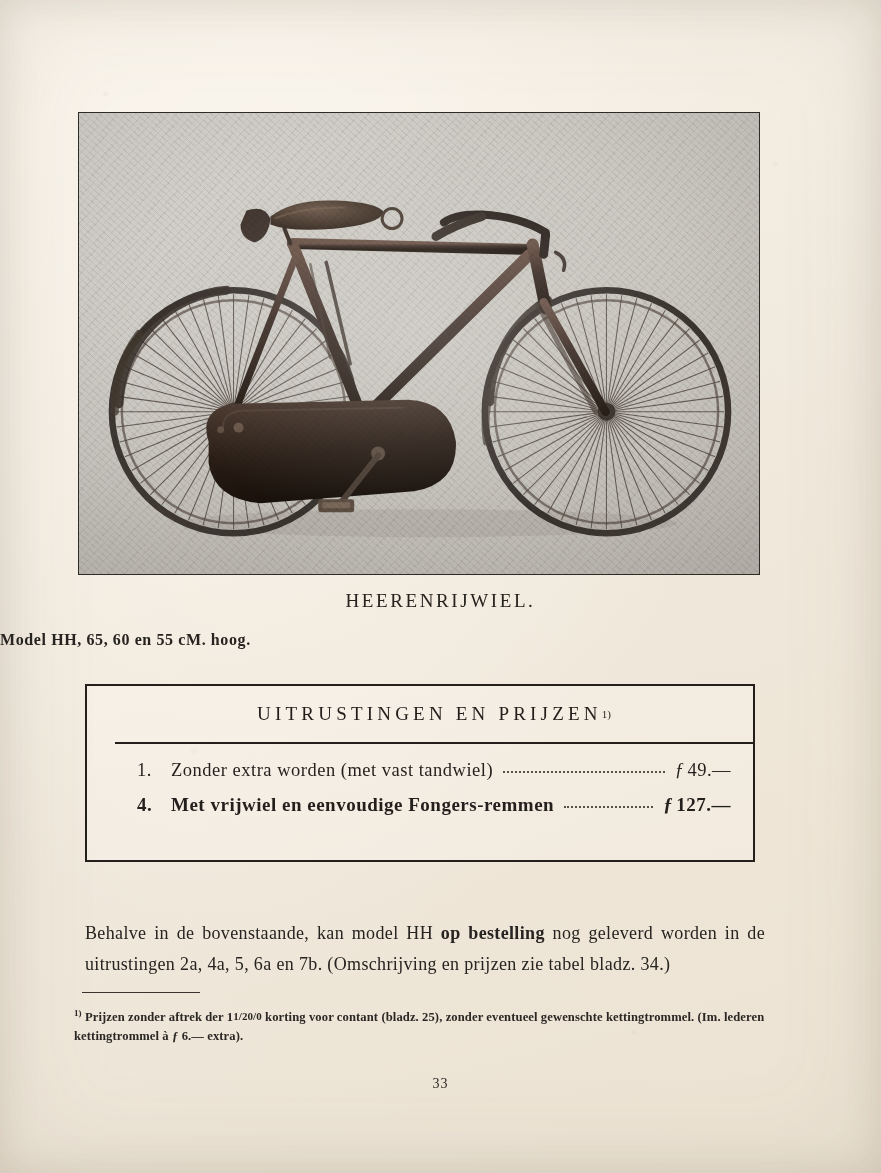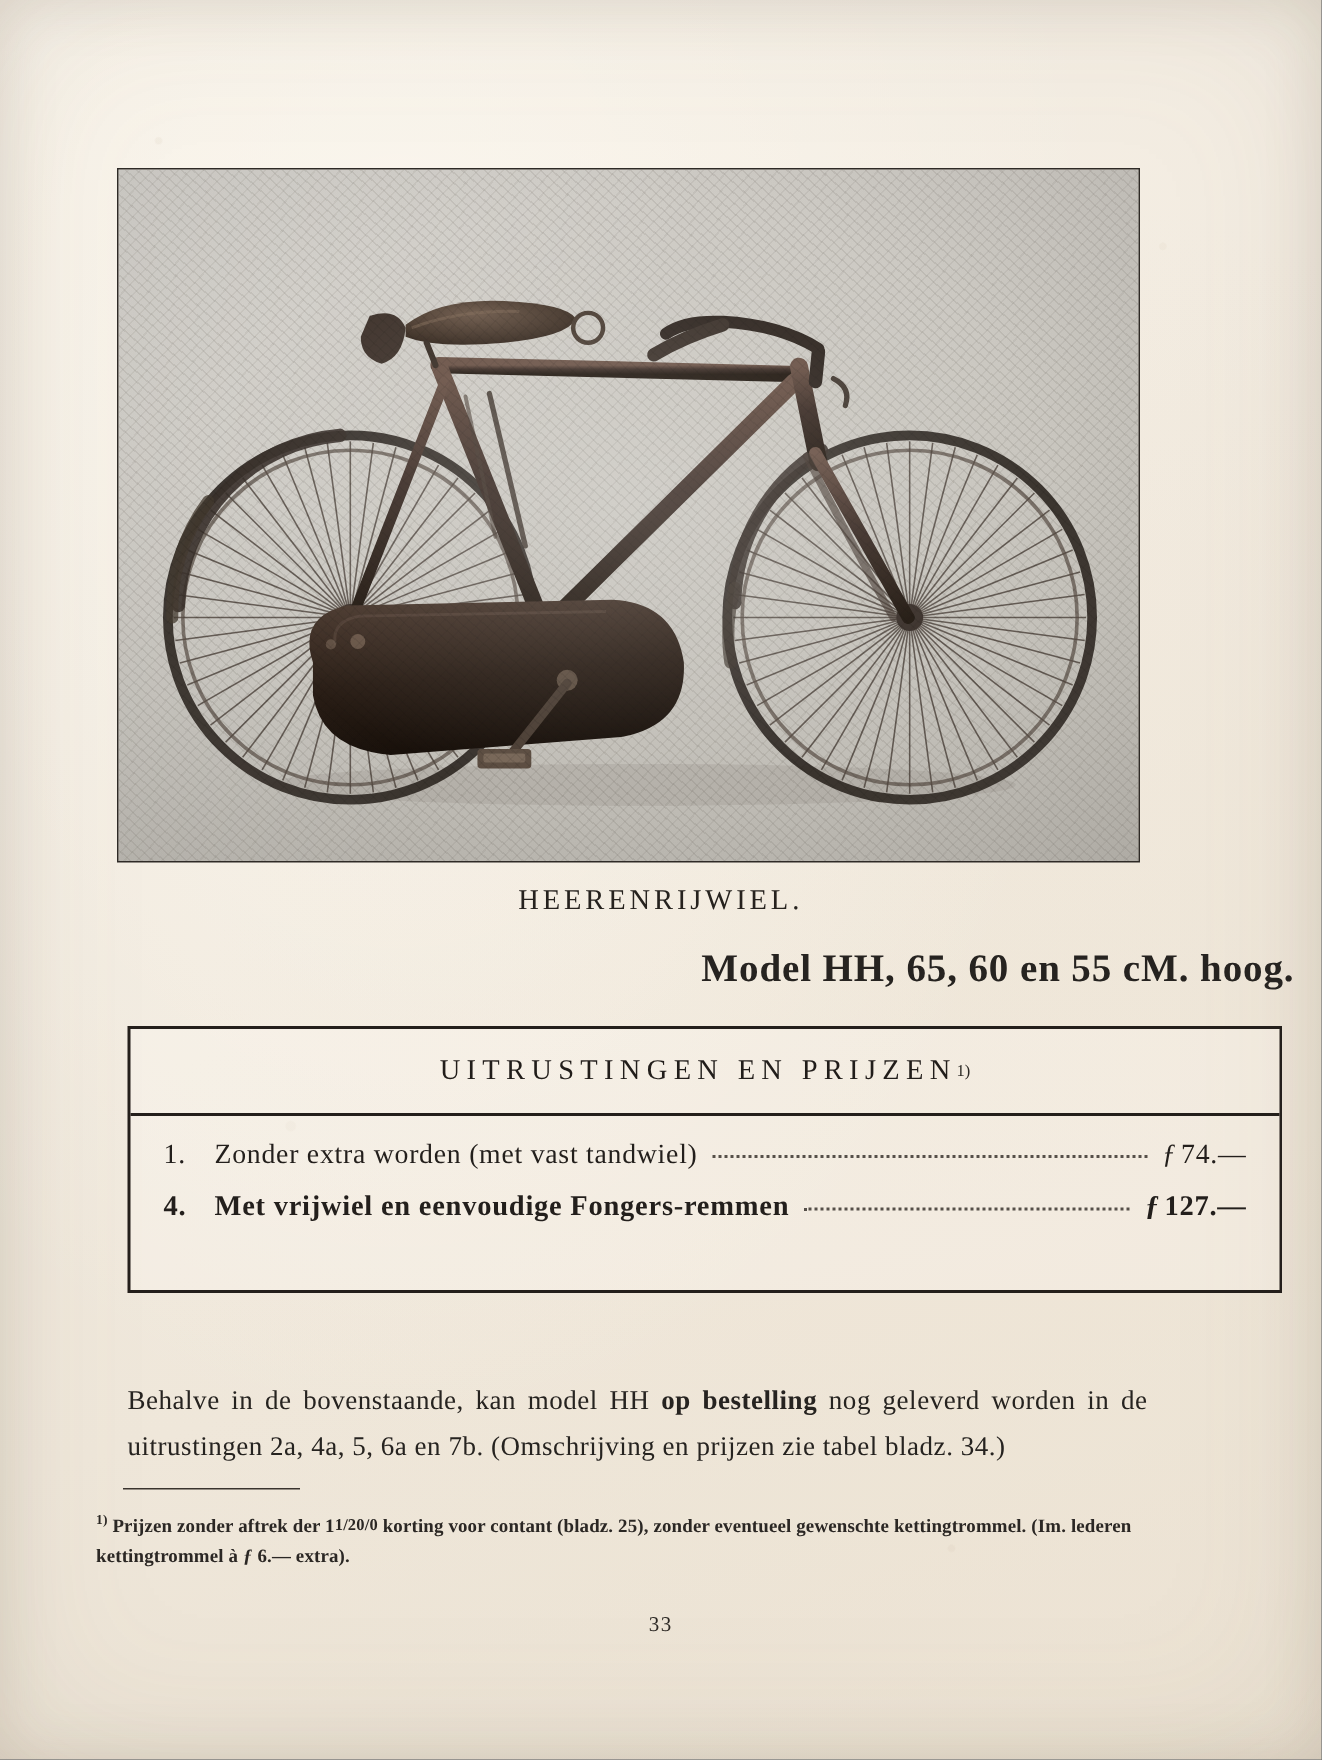--- a/index.html
+++ b/index.html
@@ -101,38 +101,39 @@
     font-size: 19px;
     letter-spacing: 2.6px;
     color: #26221e;
     font-family: "Liberation Serif", serif;
   }
   .title-sub {
     position: absolute;
     left: 0;
     top: 631px;
     width: 863px;
-    text-align: right;
-    font-size: 26px;
+    text-align: left;
+    font-size: 16px;
     font-weight: bold;
     letter-spacing: 0.6px;
     color: #262320;
   }
   .title-sub .reg { font-weight: bold; }
 
   
   .price-box {
     position: absolute;
     left: 85px;
     top: 684px;
-    width: 770px;
+    width: 670px;
     height: 178px;
     border: 2px solid #241f1b;
     box-sizing: border-box;
     background: rgba(255,253,247,0.25);
+    padding-left: 28px;
   }
   .price-box-head {
     height: 58px;
     border-bottom: 2.5px solid #241f1b;
     display: flex;
     align-items: center;
     justify-content: center;
     box-sizing: border-box;
   }
   .price-box-head .htext {
@@ -211,21 +212,21 @@
   .footnote-rule {
     position: absolute;
     left: 82px;
     top: 992px;
     width: 118px;
     height: 0;
     border-top: 1.6px solid #3a342e;
   }
   .footnote {
     position: absolute;
-    left: 64px;
+    left: 74px;
     top: 1004px;
     width: 706px;
     font-size: 12.6px;
     line-height: 19px;
     color: #2b2724;
     letter-spacing: 0.1px;
     font-weight: bold;
   }
   .footnote sup { font-size: 9px; }
   .footnote .it { font-style: italic; }
@@ -420,21 +421,21 @@
       <div class="price-box-head">
         <span class="htext">UITRUSTINGEN EN PRIJZEN</span>
           <sup>1)</sup>
       </div>
       <div class="price-rows">
 
         <div class="price-row">
           <span class="num">1.</span>
           <span class="desc">Zonder extra worden (met vast tandwiel)</span>
           <span class="leader"></span>
-          <span class="amount"><span class="guilder">ƒ</span><span>74.—</span></span>
+          <span class="amount"><span class="guilder">ƒ</span><span>49.—</span></span>
         </div>
 
         <div class="price-row bold">
           <span class="num">4.</span>
           <span class="desc">Met vrijwiel en eenvoudige Fongers-remmen</span>
           <span class="leader"></span>
           <span class="amount"><span class="guilder">ƒ</span><span>127.—</span></span>
         </div>
 
       </div>

